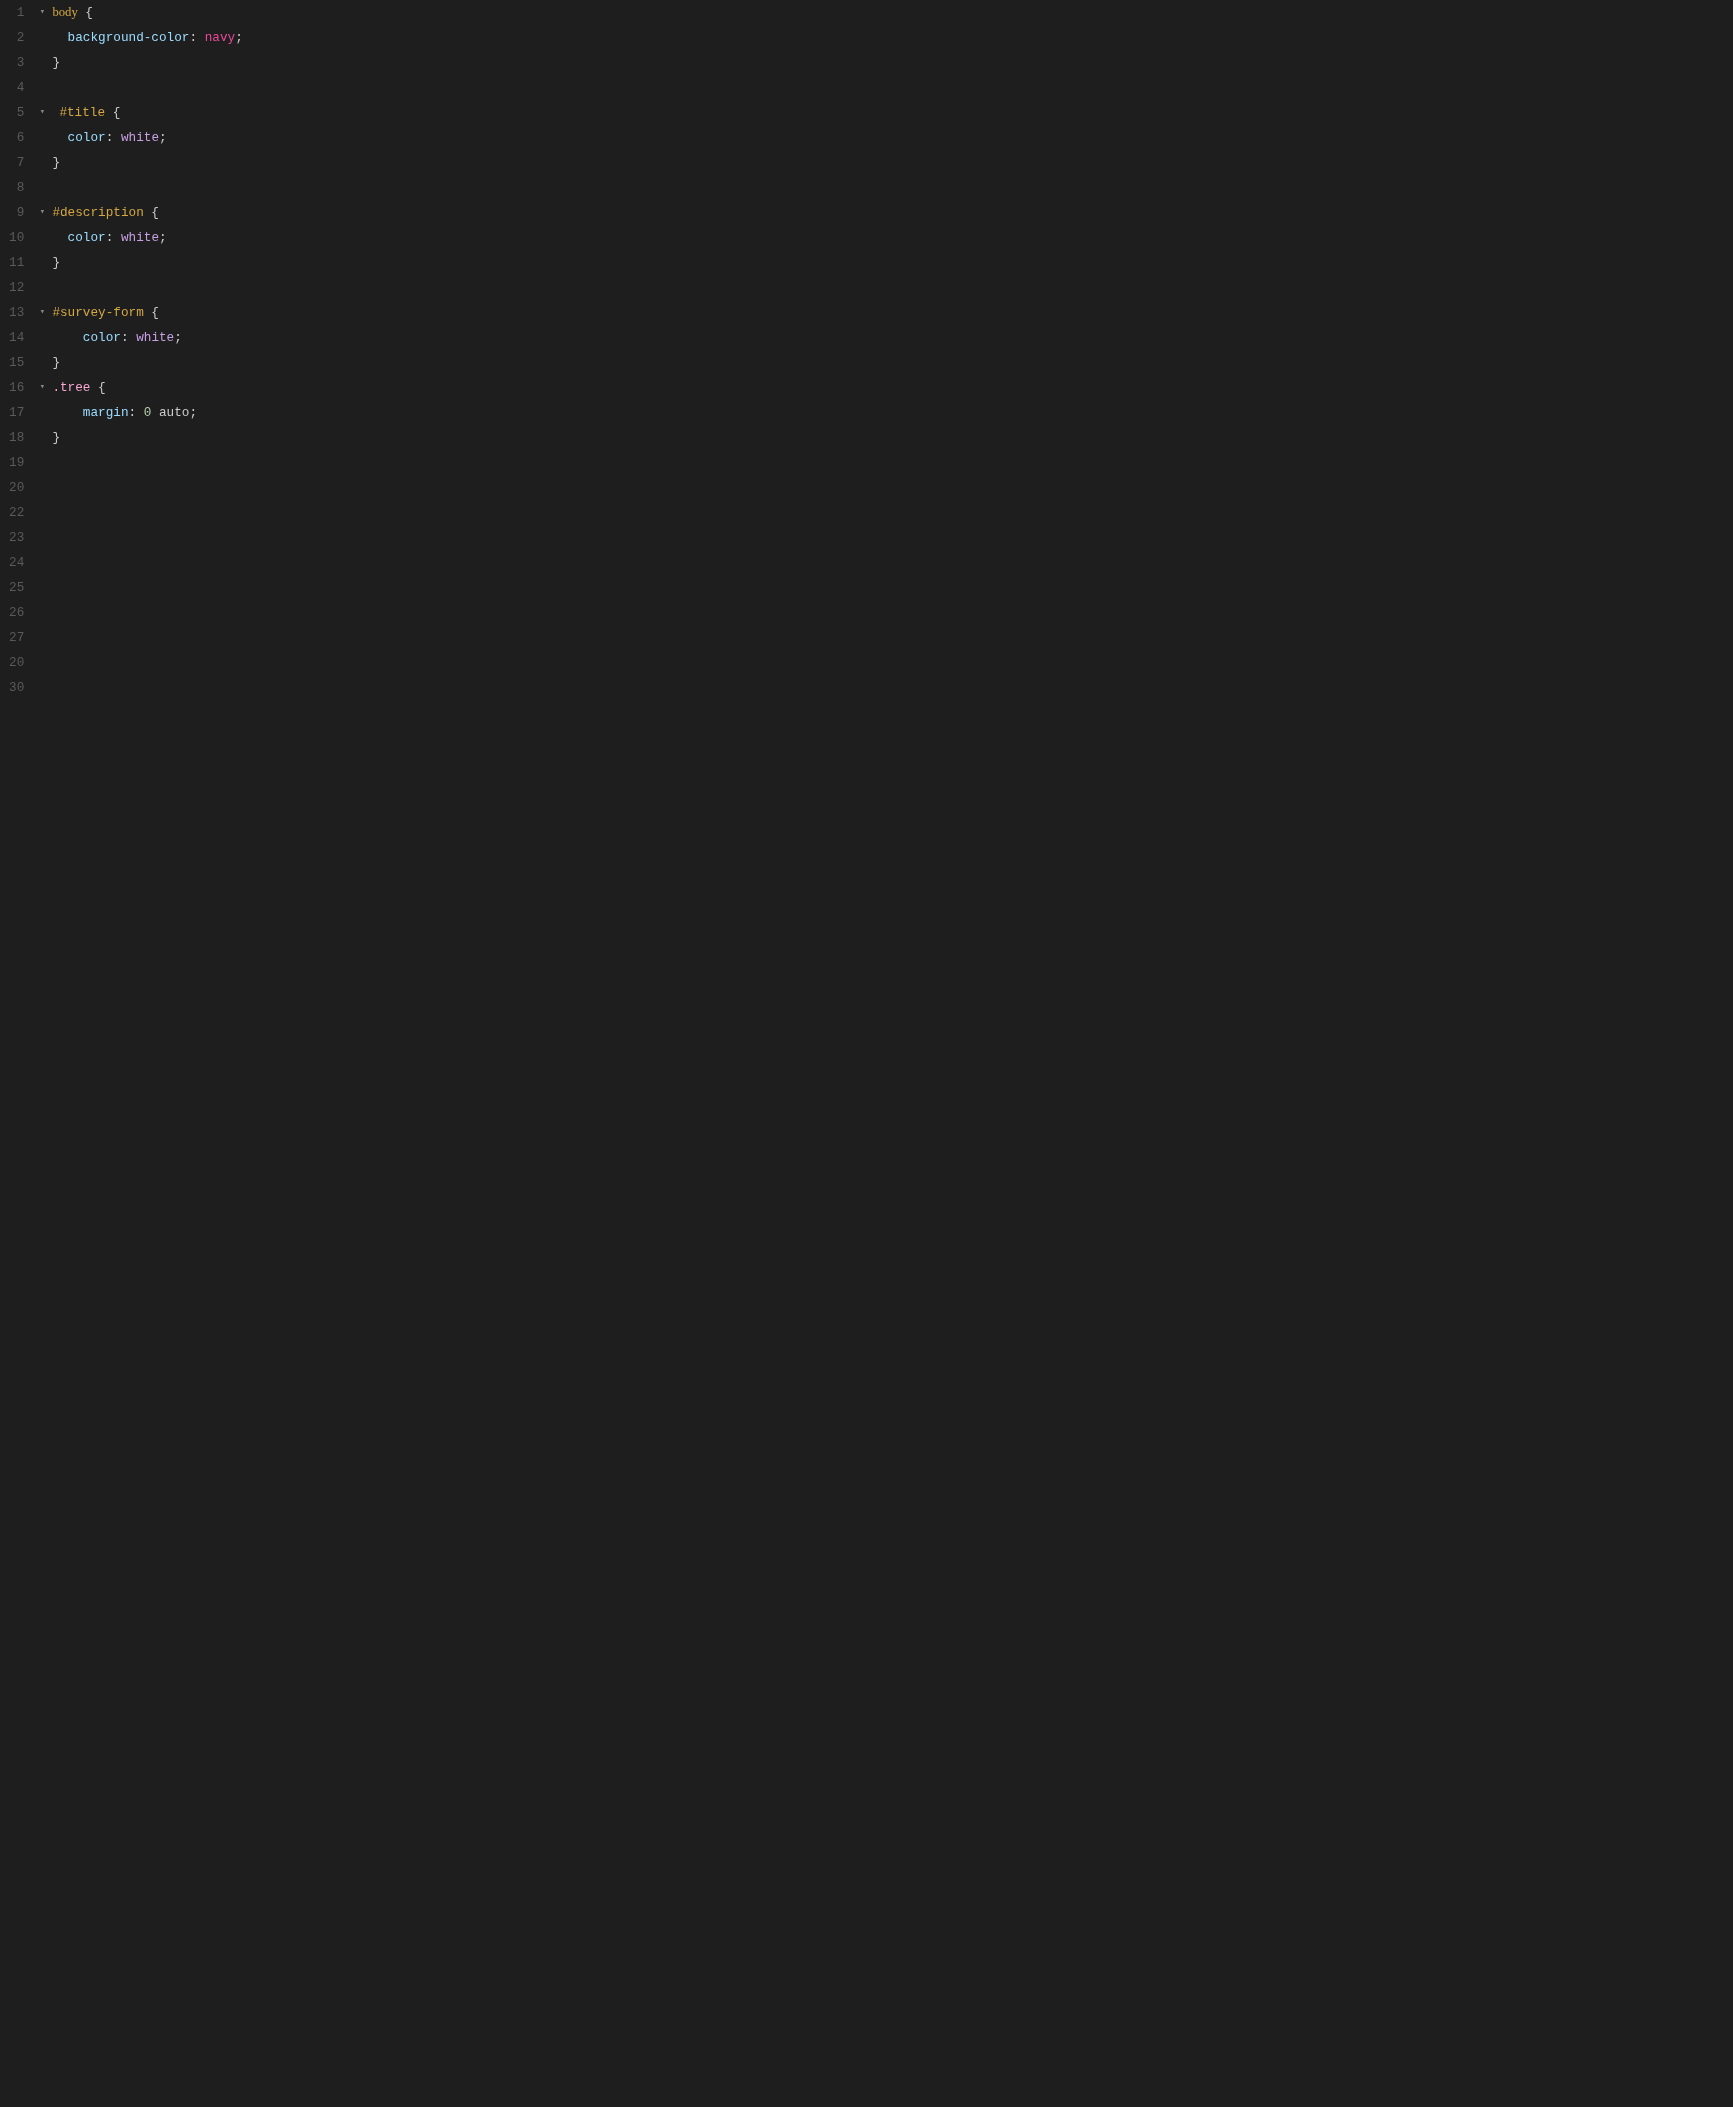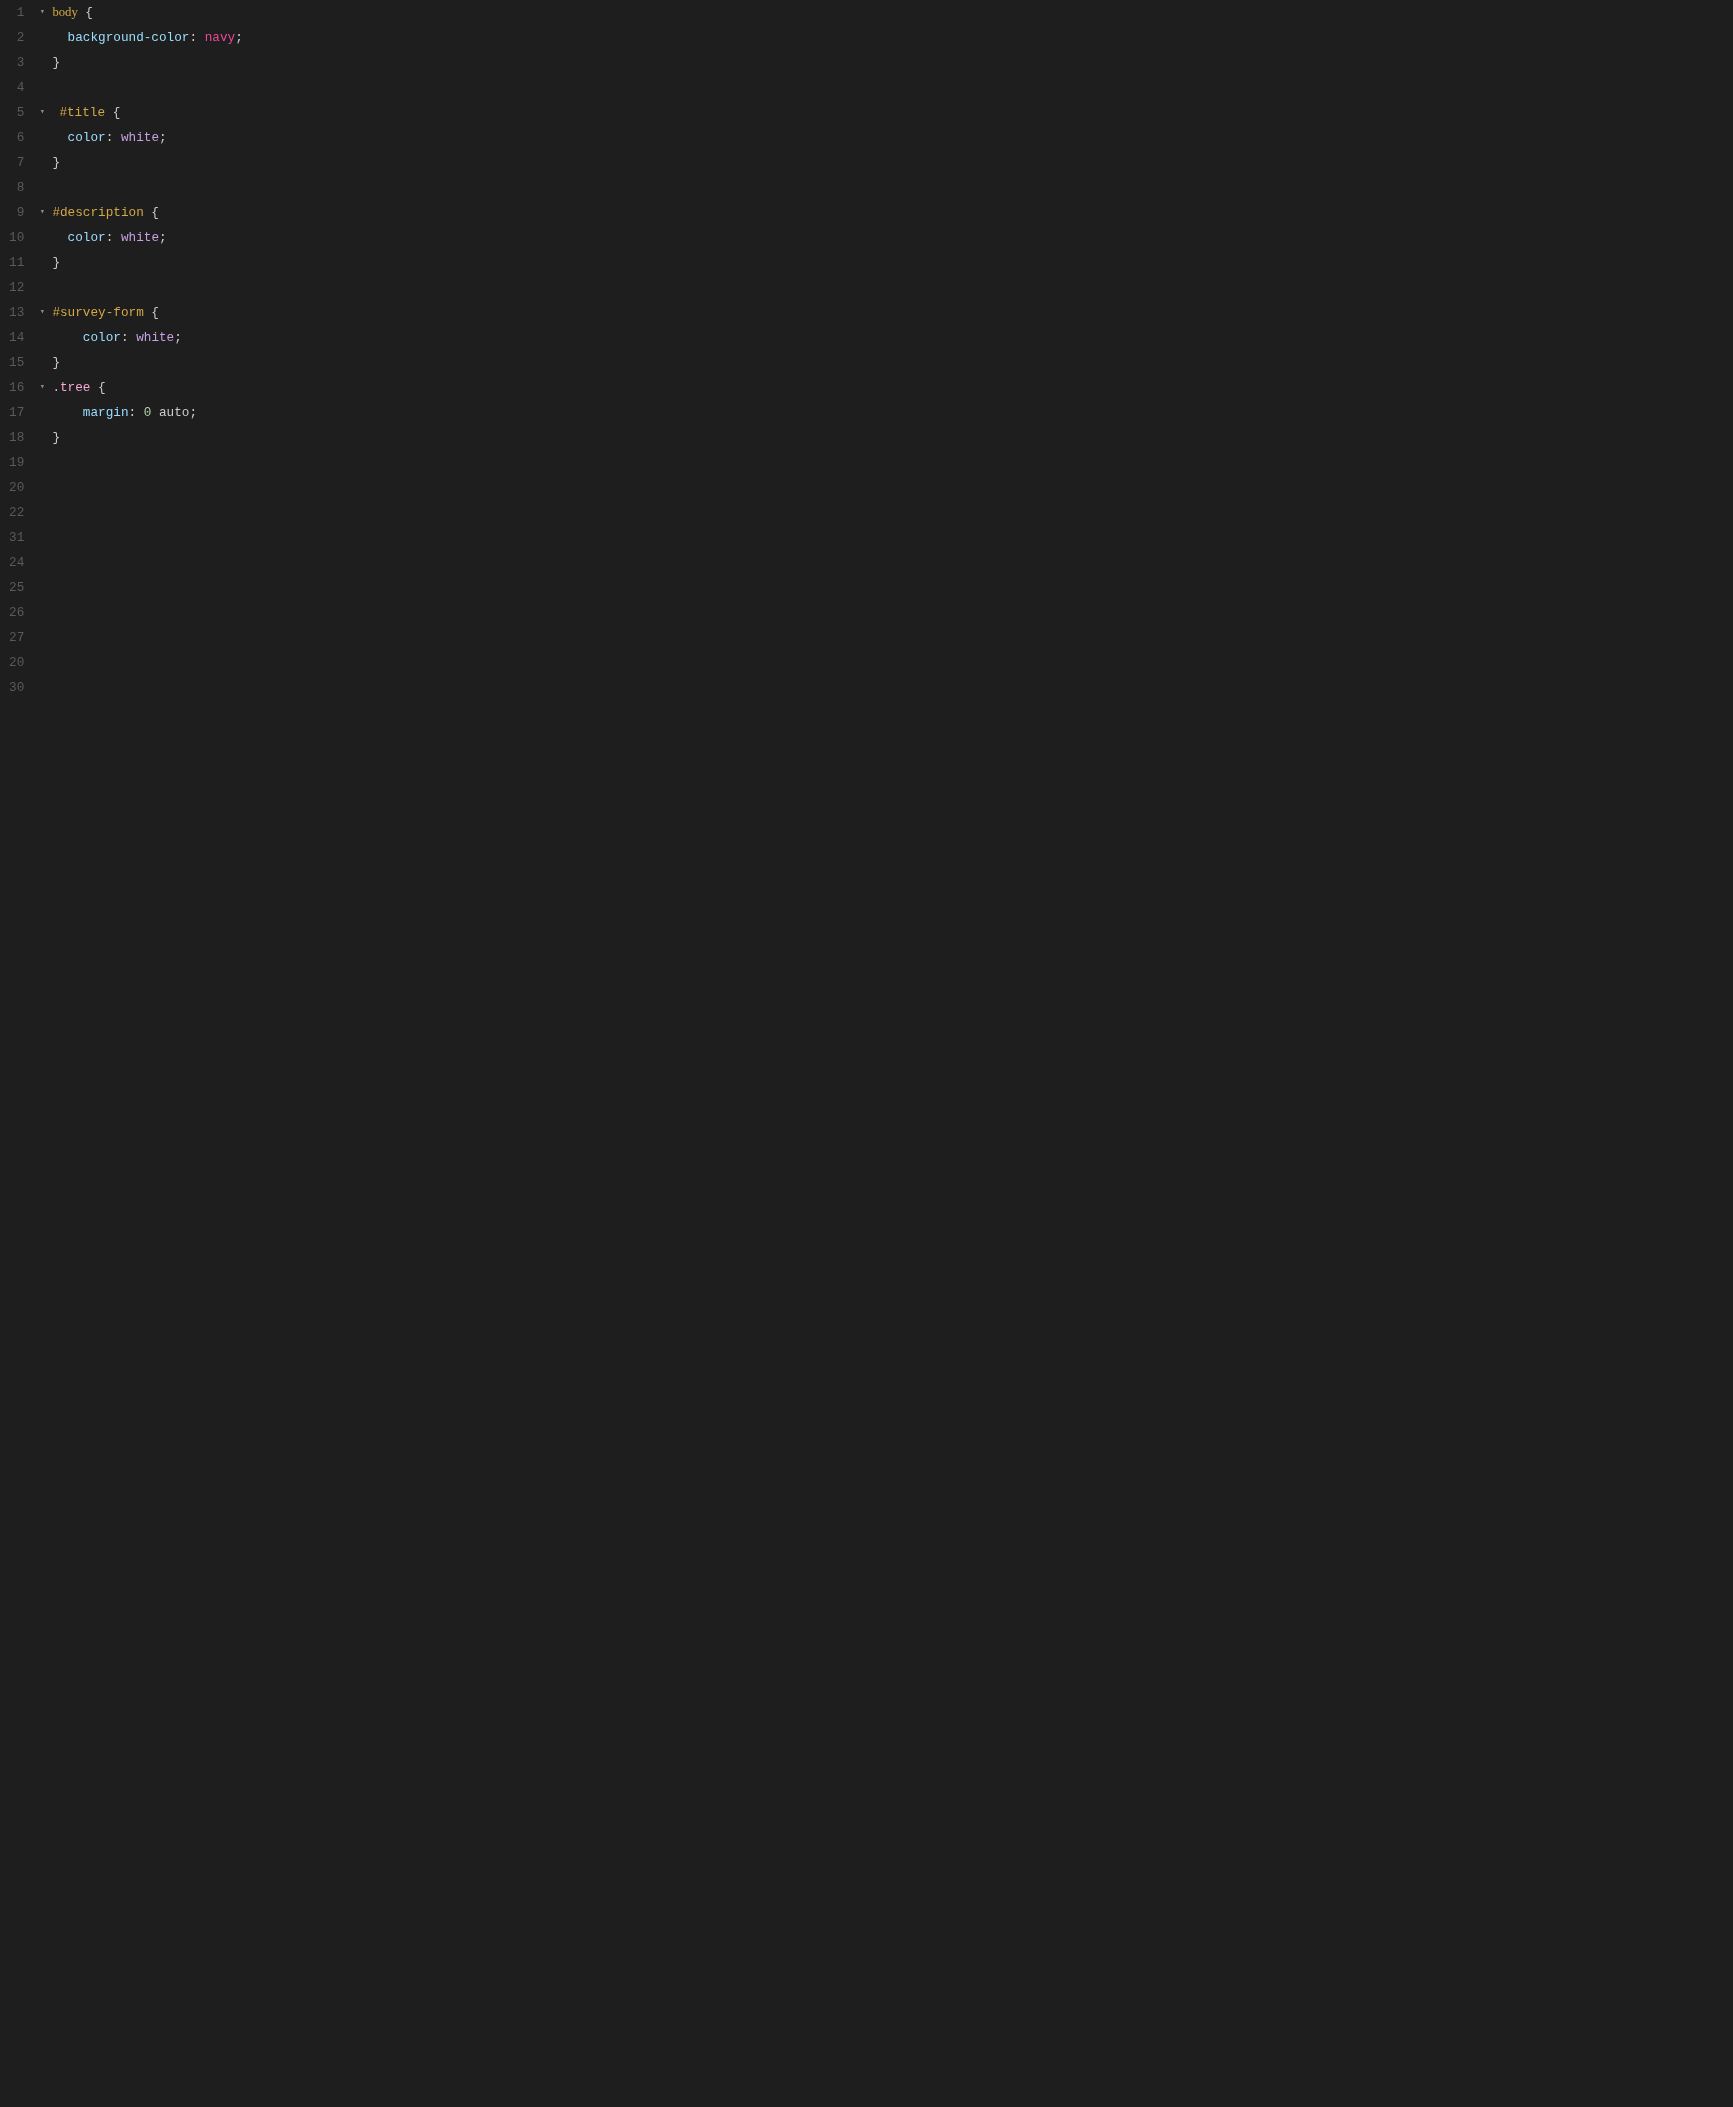--- a/index.html
+++ b/index.html
@@ -78,21 +78,21 @@
     <div class="code-line"><span class="line-number">12</span><span class="fold-arrow"> </span><span class="code-content"> </span></div>
     <div class="code-line"><span class="line-number">13</span><span class="fold-arrow visible">▾</span><span class="code-content"><span style="color: rgb(212, 168, 67);">#survey-form</span><span style="color: rgb(204, 204, 204);"> {</span></span></div>
     <div class="code-line"><span class="line-number">14</span><span class="fold-arrow"> </span><span class="code-content"><span>    </span><span style="color: rgb(156, 220, 254);">color</span><span style="color: rgb(204, 204, 204);">: </span><span style="color: rgb(200, 160, 228);">white</span><span style="color: rgb(204, 204, 204);">;</span></span></div>
     <div class="code-line"><span class="line-number">15</span><span class="fold-arrow"> </span><span class="code-content"><span style="color: rgb(204, 204, 204);">}</span></span></div>
     <div class="code-line"><span class="line-number">16</span><span class="fold-arrow visible">▾</span><span class="code-content"><span style="color: #f9a8d4;">.tree</span><span style="color: rgb(204, 204, 204);"> {</span></span></div>
     <div class="code-line"><span class="line-number">17</span><span class="fold-arrow"> </span><span class="code-content"><span>    </span><span style="color: rgb(156, 220, 254);">margin</span><span style="color: rgb(204, 204, 204);">: </span><span style="color: rgb(181, 206, 168);">0</span><span style="color: rgb(204, 204, 204);"> auto</span><span style="color: rgb(204, 204, 204);">;</span></span></div>
     <div class="code-line"><span class="line-number">18</span><span class="fold-arrow"> </span><span class="code-content"><span style="color: rgb(204, 204, 204);">}</span></span></div>
     <div class="code-line"><span class="line-number">19</span><span class="fold-arrow"> </span><span class="code-content"> </span></div>
     <div class="code-line"><span class="line-number">20</span><span class="fold-arrow"> </span><span class="code-content"> </span></div>
     <div class="code-line"><span class="line-number">22</span><span class="fold-arrow"> </span><span class="code-content"> </span></div>
-    <div class="code-line"><span class="line-number">31</span><span class="fold-arrow"> </span><span class="code-content"> </span></div>
+    <div class="code-line"><span class="line-number">23</span><span class="fold-arrow"> </span><span class="code-content"> </span></div>
     <div class="code-line"><span class="line-number">24</span><span class="fold-arrow"> </span><span class="code-content"> </span></div>
     <div class="code-line"><span class="line-number">25</span><span class="fold-arrow"> </span><span class="code-content"> </span></div>
     <div class="code-line"><span class="line-number">26</span><span class="fold-arrow"> </span><span class="code-content"> </span></div>
     <div class="code-line"><span class="line-number">27</span><span class="fold-arrow"> </span><span class="code-content"> </span></div>
     <div class="code-line"><span class="line-number">20</span><span class="fold-arrow"> </span><span class="code-content"> </span></div>
     <div class="code-line"><span class="line-number">30</span><span class="fold-arrow"> </span><span class="code-content"> </span></div>
   </div>
 
 
 </body></html>

